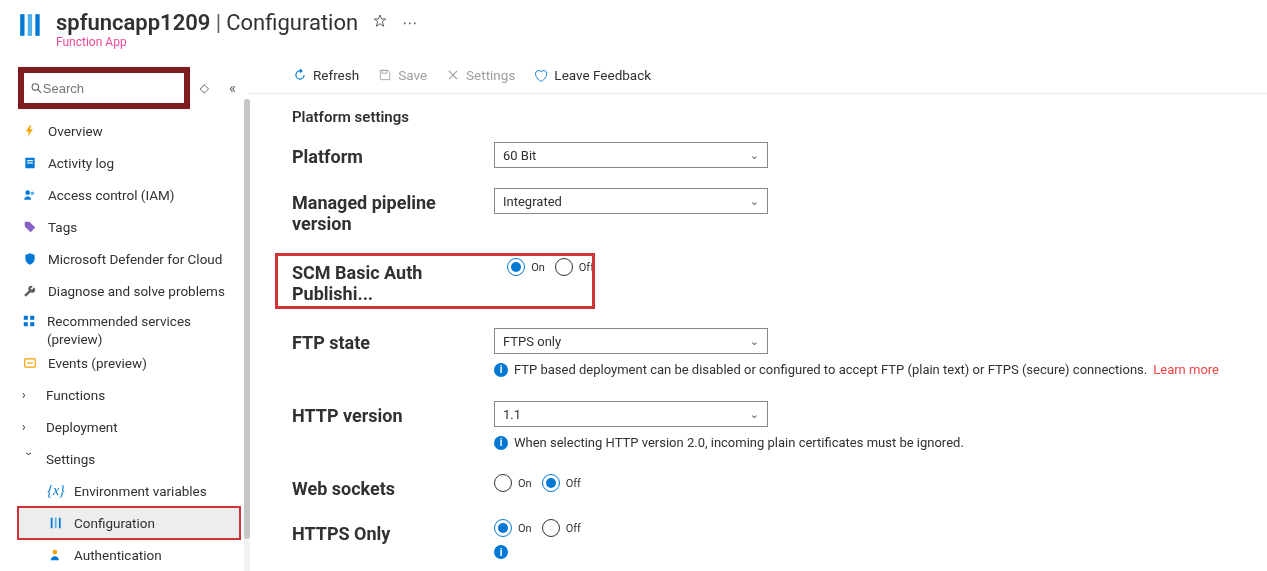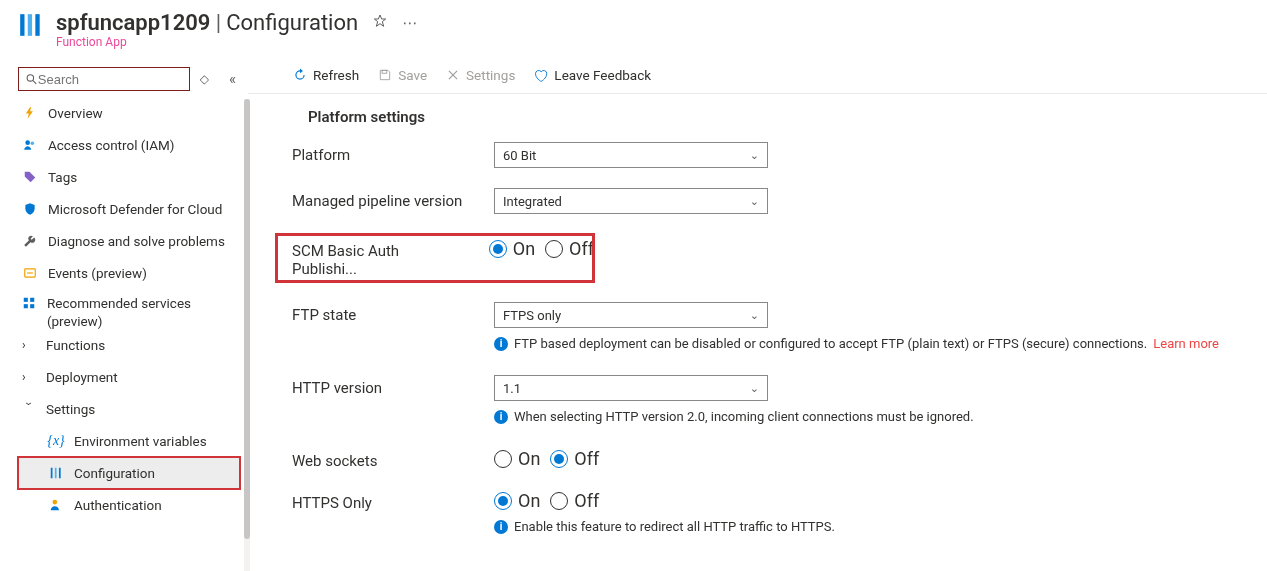--- a/index.html
+++ b/index.html
@@ -24,21 +24,21 @@
   .title-line { display: flex; align-items: center; gap: 14px; }
   .title-text { font-size: 22px; font-weight: 600; color: #323130; }
   .title-sep { color: #605e5c; font-size: 22px; font-weight: 400; margin: 0 2px; }
   .title-sub { font-size: 22px; font-weight: 400; color: #323130; }
   .star-btn, .more-btn { cursor: pointer; color: #605e5c; font-size: 15px; }
   .subtitle { font-size: 12px; color: #ec4899; margin-top: 0px; }
   
   .body-row { display: flex; height: calc(100% - 58px); }
   .sidebar { width: 248px; padding: 8px 8px 0 18px; position: relative; }
   .search-row { display: flex; align-items: center; gap: 6px; margin-bottom: 6px; }
-  .search-wrap { flex:1; display:flex; align-items:center; border:1px solid #7f1d1d; padding:2px 6px; height:24px; }
+  .search-wrap { flex:1; display:flex; align-items:center; border:6px solid #7f1d1d; padding:2px 6px; height:42px; }
   .search-wrap input { border:0; outline:0; width:100%; font-size:13px; }
   .chevron-small { color:#605e5c; font-size:12px; padding:0 4px; cursor:pointer;}
   .collapse-btn { color:#605e5c; font-size:15px; cursor:pointer; padding: 0 4px 0 10px; }
   .nav { list-style:none; }
   .nav li { display:flex; align-items:center; gap:10px; height:32px; padding:0 4px; cursor:pointer; color:#323130; font-size:13.5px; }
   .nav li .ico { width:16px; height:16px; display:flex; align-items:center; justify-content:center; font-size:14px; }
   .nav li.section-head { font-weight:400; }
   .nav li.section-head .chev { width:14px; color:#323130; font-size:12px; }
   .nav li.child { padding-left: 30px; }
   .nav li.child .ico { width:16px; }
@@ -50,32 +50,32 @@
   .sidebar-thumb { position:absolute; left:0; right:0; top:0; height:93%; background:#c8c6c4; border-radius:3px; }
 
   
   .main { flex:1; display:flex; flex-direction:column; border-left:0; }
   .toolbar { display:flex; align-items:center; gap:18px; padding:8px 20px 10px 44px; border-bottom:1px solid #edebe9; }
   .tb-item { display:flex; align-items:center; gap:6px; font-size:13.5px; cursor:pointer; }
   .tb-item.disabled { color:#a19f9d; cursor:default; }
   .tb-item .ico { width:15px; height:15px; display:flex; align-items:center; justify-content:center; }
 
   .content { padding: 8px 20px 20px 44px; overflow:auto; }
-  .sect-title { font-size:15px; font-weight:600; margin: 6px 16px 16px; }
+  .sect-title { font-size:15px; font-weight:600; margin: 6px 0 16px; }
   .form-row { display:flex; align-items:flex-start; margin-bottom: 20px; }
   .form-row.hlx { outline:3px solid #d13438; outline-offset:-2px; padding:4px 0 4px 0; margin-left:-16px; padding-left:16px; width: 302px; box-sizing:content-box;gap:34px;}
-  .form-row .lbl { width:202px; font-size:15px; font-weight:400; padding-top:4px; }
+  .form-row .lbl { width:202px; font-size:18px; font-weight:700; padding-top:4px; }
   .form-row .ctrl { flex:1; max-width: 770px; }
   .select {
     width:274px; height:26px; border:1px solid #8a8886; display:flex; align-items:center; justify-content:space-between;
     padding:0 8px; font-size:13px; cursor:pointer; background:#fff;
   }
   .select .caret { color:#605e5c; font-size:11px; }
   .radio-row { display:flex; align-items:center; gap:10px; }
-  .radio { display:flex; align-items:center; gap:6px; cursor:pointer; font-size:18px;}
+  .radio { display:flex; align-items:center; gap:6px; cursor:pointer; font-size:11px;}
   .radio .dot { width:18px; height:18px; border:1px solid #323130; border-radius:50%; display:flex; align-items:center; justify-content:center; }
   .radio.sel .dot { border-color:#0078d4; }
   .radio.sel .dot::after { content:""; width:10px; height:10px; background:#0078d4; border-radius:50%; }
   .info-row { display:flex; align-items:center; gap:6px; font-size:13px; color:#323130; margin-top:8px; }
   .info-ico { width:14px; height:14px; border-radius:50%; background:#0078d4; color:#fff; font-size:10px; display:flex; align-items:center; justify-content:center; font-weight:bold; }
   .link { color:#ef4444; cursor:pointer; }
 </style>
 </head>
 <body>
 
@@ -127,20 +127,30 @@
         <span class="ico">
             <svg width="14" height="14" viewBox="0 0 24 24">
               <path d="M12 2L5 13h5l-2 9 9-13h-5l2-7z" fill="#f2a100"></path>
             </svg>
           </span>
         <span>Overview</span>
       </li>
       <li>
         <span class="ico">
             <svg width="14" height="14" viewBox="0 0 24 24">
+              <rect x="4" y="3" width="16" height="18" rx="1" fill="#0078d4"></rect>
+              <rect x="7" y="7" width="10" height="2" fill="#fff"></rect>
+              <rect x="7" y="11" width="10" height="2" fill="#fff"></rect>
+            </svg>
+          </span>
+        <span>Activity log</span>
+      </li>
+      <li>
+        <span class="ico">
+            <svg width="14" height="14" viewBox="0 0 24 24">
               <circle cx="8" cy="8" r="4" fill="#0078d4"></circle>
               <circle cx="16" cy="9" r="3" fill="#50b0f0"></circle>
               <path d="M2 20c0-4 4-6 6-6s6 2 6 6" fill="#0078d4"></path>
             </svg>
           </span>
         <span>Access control (IAM)</span>
       </li>
       <li>
         <span class="ico">
             <svg width="14" height="14" viewBox="0 0 24 24">
@@ -157,41 +167,41 @@
           </span>
         <span>Microsoft Defender for Cloud</span>
       </li>
       <li>
         <span class="ico">
             <svg width="14" height="14" viewBox="0 0 24 24">
               <path d="M20 7a5 5 0 01-7 7L5 22l-3-3 8-8a5 5 0 017-7l-4 4 2 2 4-4z" fill="#605e5c"></path>
             </svg>
           </span>
         <span>Diagnose and solve problems</span>
-      </li>
-      <li>
-        <span class="ico">
-            <svg width="14" height="14" viewBox="0 0 24 24">
-              <rect x="3" y="5" width="18" height="14" rx="1" fill="none" stroke="#f2a100" stroke-width="2"></rect>
-              <path d="M7 12h10" stroke="#f2a100" stroke-width="2"></path>
-            </svg>
-          </span>
-        <span>Events (preview)</span>
       </li>
       <li style="height:40px;align-items:flex-start;padding-top:6px;">
         <span class="ico">
             <svg width="14" height="14" viewBox="0 0 24 24">
               <rect x="3" y="3" width="7" height="7" fill="#0078d4"></rect>
               <rect x="14" y="3" width="7" height="7" fill="#0078d4"></rect>
               <rect x="3" y="14" width="7" height="7" fill="#0078d4"></rect>
               <rect x="14" y="14" width="7" height="7" fill="#0078d4"></rect>
             </svg>
           </span>
         <span style="line-height:1.3;">Recommended services (preview)</span>
       </li>
+      <li>
+        <span class="ico">
+            <svg width="14" height="14" viewBox="0 0 24 24">
+              <rect x="3" y="5" width="18" height="14" rx="1" fill="none" stroke="#f2a100" stroke-width="2"></rect>
+              <path d="M7 12h10" stroke="#f2a100" stroke-width="2"></path>
+            </svg>
+          </span>
+        <span>Events (preview)</span>
+      </li>
       <li class="section-head">
         <span class="chev">›</span>
         <span>Functions</span>
       </li>
       <li class="section-head">
         <span class="chev">›</span>
         <span>Deployment</span>
       </li>
       <li class="section-head">
         <span class="chev" style="transform:rotate(90deg);display:inline-block;">›</span>
@@ -321,21 +331,21 @@
 
       <div class="form-row" style="margin-top:24px;margin-bottom:8px;">
         <div class="lbl">HTTP version</div>
         <div class="ctrl">
           <div class="select">
             <span>1.1</span>
             <span class="caret">⌄</span>
           </div>
           <div class="info-row">
             <span class="info-ico">i</span>
-            <span>When selecting HTTP version 2.0, incoming client connections must be ignored.</span>
+            <span>When selecting HTTP version 2.0, incoming plain certificates must be ignored.</span>
           </div>
         </div>
       </div>
 
       <div class="form-row" style="margin-top:24px;">
         <div class="lbl">Web sockets</div>
         <div class="ctrl">
           <div class="radio-row">
             <div class="radio">
               <span class="dot"></span>
@@ -357,20 +367,19 @@
               <span class="dot"></span>
               <span>On</span>
             </div>
             <div class="radio">
               <span class="dot"></span>
               <span>Off</span>
             </div>
           </div>
           <div class="info-row">
             <span class="info-ico">i</span>
-            <span>Enable this feature to redirect all HTTP traffic to HTTPS.</span>
           </div>
         </div>
       </div>
 
     </div>
   </div>
 </div>
 
 </body></html>

